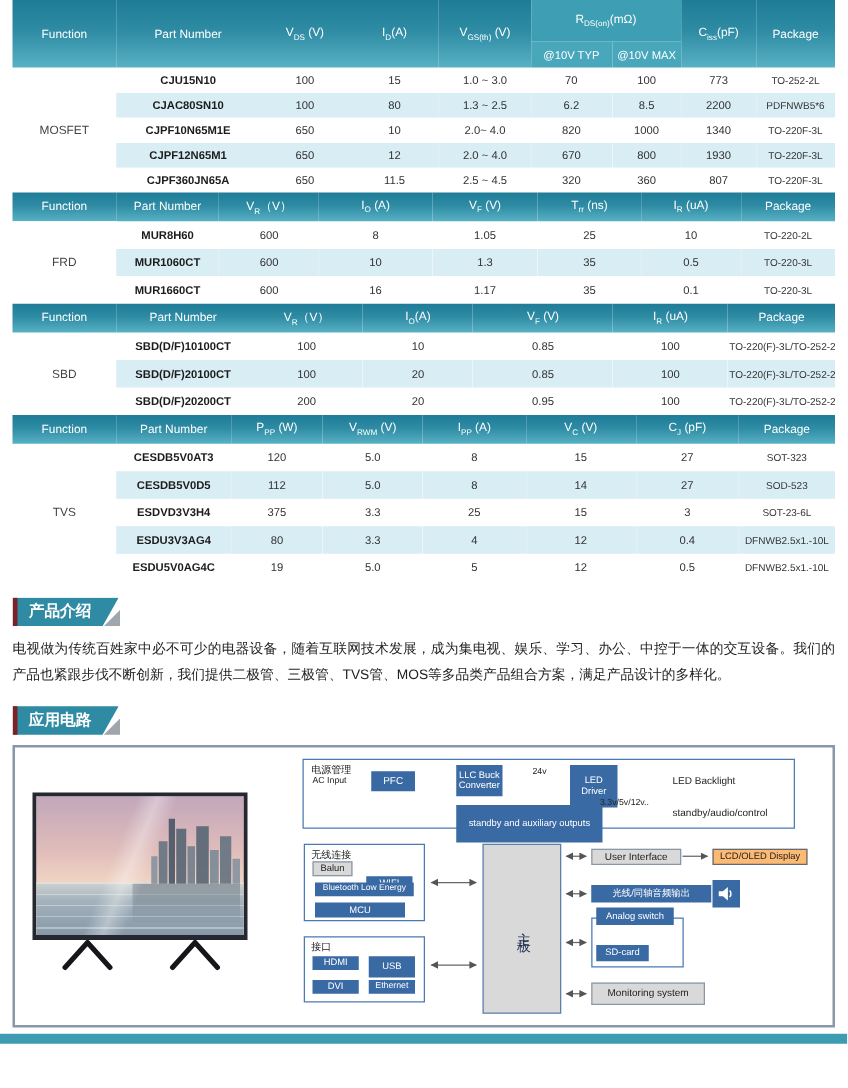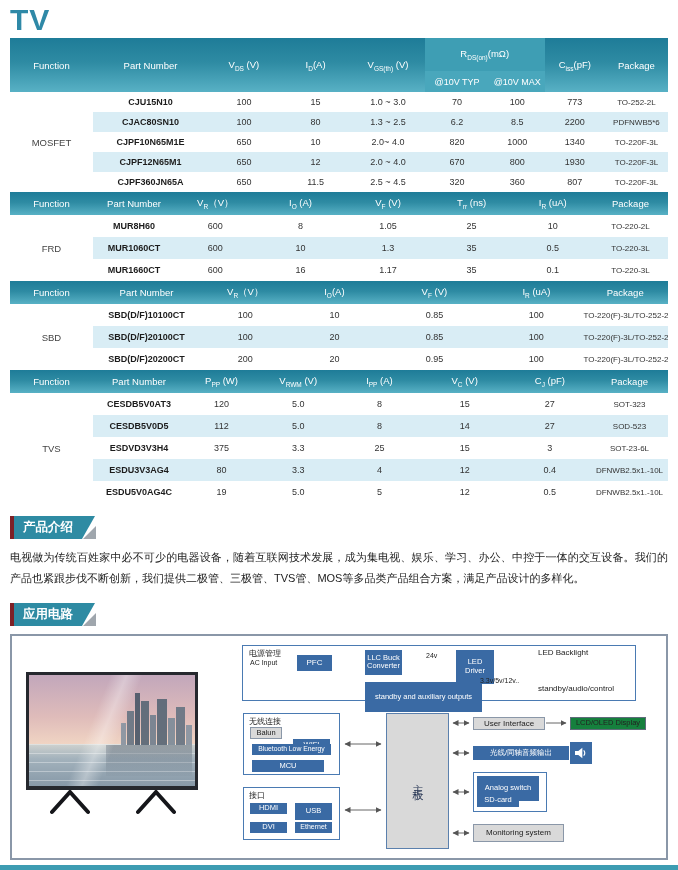--- a/index.html
+++ b/index.html
@@ -26,21 +26,21 @@
   .tag-wrap{position:relative;display:inline-block;margin:13px 0 0 10px}
   .tag{position:relative;height:23px;line-height:23px;padding:0 22px 0 9px;background:#2e8ba3;color:#fff;font-size:12.5px;font-weight:bold;border-left:4px solid #7d2127;clip-path:polygon(0 0,100% 0,calc(100% - 13px) 100%,0 100%)}
   .fold{position:absolute;right:-1px;bottom:0;width:13px;height:13px;background:#9fa6ad;clip-path:polygon(0 100%,100% 0,100% 100%)}
   .para{margin:8px 10px 0;font-size:11px;line-height:1.95;color:#222;text-align:justify}
   .diagram{position:relative;margin:8px 10px 0;width:658px;height:226px;border:2px solid #8a97a8;background:#fff}
   .conn{position:absolute;left:0;top:0}
   .abox{position:absolute;display:flex;align-items:center;justify-content:center;text-align:center;line-height:1.15}
   .bb{background:#3a6aa4;color:#fff;font-size:7.5px}
   .gb{background:#d9d9d9;border:1px solid #8a97a8;color:#222;font-size:8px}
   .wb{background:#fff;border:1.5px solid #4a7ab2}
-  .ob{background:#15803d;border:1px solid #5f6b79;color:#222;font-size:7.5px}
+  .ob{background:#fdba74;border:1px solid #5f6b79;color:#222;font-size:7.5px}
   .lb{position:absolute;font-size:8px;color:#222;white-space:nowrap}
   .lb.small{font-size:7px}
   .mb{position:absolute;left:374px;top:77px;width:63px;height:136px;background:#d9d9d9;border:1.5px solid #5b80ad;display:flex;align-items:center;justify-content:center;font-size:11px;color:#1c2c4c;writing-mode:vertical-rl;letter-spacing:6px}
   
   .tv{position:absolute;left:14px;top:36px;width:172px;height:168px}
   .screen{position:relative;width:172px;height:118px;border:3px solid #25282e;border-bottom-width:4px;background:linear-gradient(180deg,#c2a7bb 0%,#dfbcba 38%,#f0d4c3 62%);overflow:hidden}
   .sea{position:absolute;left:0;right:0;bottom:0;height:42px;background:linear-gradient(180deg,#cfd2cf 0%,#a3b2bc 35%,#8799a8 100%)}
   .foam{position:absolute;left:0;right:0;bottom:0;height:42px;background:repeating-linear-gradient(180deg,rgba(255,255,255,.35) 0 1px,transparent 1px 9px)}
   .city{position:absolute;right:3px;bottom:41px;display:flex;align-items:flex-end;gap:1px}
   .city div{opacity:.95}
@@ -48,21 +48,20 @@
   .streak{position:absolute;left:34%;top:-25%;width:30px;height:170%;background:linear-gradient(90deg,transparent,rgba(255,255,255,.35),transparent);transform:rotate(22deg)}
   .legs{display:block;margin-top:0}
   .bottombar{margin-top:5px;width:678px;height:8px;background:#3d9cb2}
   .spk-box{position:absolute;left:558px;top:106px;width:22px;height:22px;background:#3a6aa4;display:flex;align-items:center;justify-content:center}
 </style>
 </head>
 <body>
 
 <div class="page">
 
-  <h1 class="title">TV</h1>
 
   <div class="tables">
     <table class="t0">
       <colgroup>
         <col style="width:12.6%">
           <col style="width:17.5%">
           <col style="width:10.9%">
           <col style="width:10.9%">
         <col style="width:11.1%">
           <col style="width:9.9%">
@@ -384,21 +383,21 @@
       </svg>
     </div>
 
     <div class="abox wb" style="left:230px;top:9px;width:394px;height:56px"></div>
     <span class="lb" style="left:237px;top:12px">电源管理</span>
     <span class="lb small" style="left:238px;top:23px">AC Input</span>
     <div class="abox bb" style="left:285px;top:19px;width:35px;height:16px;font-size:8px">PFC</div>
     <div class="abox bb" style="left:353px;top:14px;width:37px;height:25px;padding:1px">LLC Buck Converter</div>
     <span class="lb small" style="left:414px;top:16px">24v</span>
     <div class="abox bb" style="left:444px;top:14px;width:38px;height:25px;padding:17px">LED Driver</div>
-    <span class="lb" style="left:526px;top:12px">LED Backlight</span>
+    <span class="lb" style="left:526px;top:22px">LED Backlight</span>
     <div class="abox bb" style="left:353px;top:46px;width:117px;height:30px">standby and auxiliary outputs</div>
     <span class="lb small" style="left:468px;top:41px">3.3v/5v/12v..</span>
     <span class="lb" style="left:526px;top:48px">standby/audio/control</span>
 
     <div class="abox wb" style="left:231px;top:77px;width:97px;height:62px"></div>
     <span class="lb" style="left:237px;top:80px">无线连接</span>
     <div class="abox gb" style="left:238px;top:91px;width:32px;height:12px;font-size:7.5px">Balun</div>
     <div class="abox bb" style="left:281px;top:103px;width:37px;height:12px">WIFI</div>
     <div class="abox bb" style="left:240px;top:108px;width:79px;height:11px;font-size:6.8px">Bluetooth Low Energy</div>
     <div class="abox bb" style="left:240px;top:124px;width:72px;height:12px">MCU</div>
@@ -415,19 +414,19 @@
     <div class="abox gb" style="left:461px;top:81px;width:72px;height:13px">User Interface</div>
     <div class="abox ob" style="left:558px;top:81px;width:76px;height:13px">LCD/OLED Display</div>
     <div class="abox bb" style="left:461px;top:110px;width:96px;height:14px">光线/同轴音频输出</div>
     <div class="spk-box">
       <svg width="16" height="16" viewBox="0 0 24 24">
         <path d="M3 9h5l6-5v16l-6-5H3z" fill="#fff"></path>
         <path d="M16 8c2.2 2.2 2.2 5.8 0 8" stroke="#fff" fill="none" stroke-width="1.8"></path>
       </svg>
     </div>
     <div class="abox wb" style="left:461px;top:136px;width:74px;height:40px"></div>
-    <div class="abox bb" style="left:465px;top:140px;width:62px;height:25px">Analog switch</div>
+    <div class="abox bb" style="left:465px;top:128px;width:62px;height:14px">Analog switch</div>
     <div class="abox bb" style="left:465px;top:158px;width:42px;height:13px">SD-card</div>
     <div class="abox gb" style="left:461px;top:188px;width:91px;height:18px">Monitoring system</div>
   </div>
 
   <div class="bottombar"></div>
 </div>
 
 </body></html>

